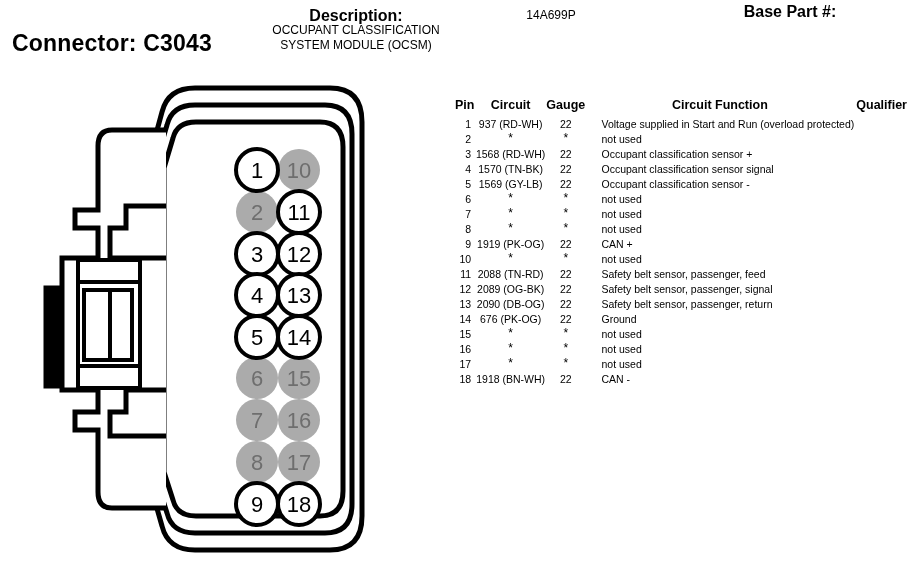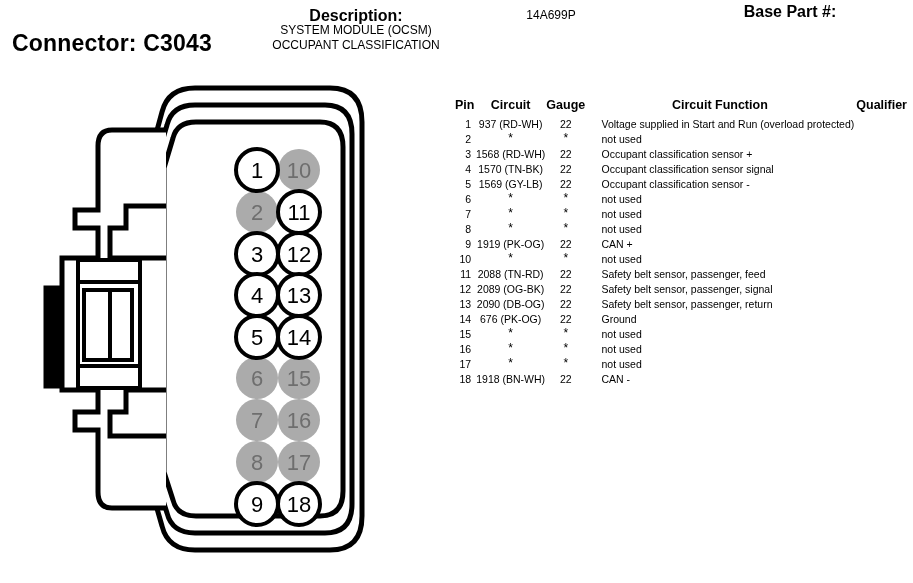--- a/index.html
+++ b/index.html
@@ -110,22 +110,22 @@
 <body>
 
 <div id="page">
 
   <div id="hdr-connector-wrap">
     <div class="hdr-connector">Connector: C3043</div>
   </div>
 
   <div class="hdr-block" id="desc-block">
     <div class="hdr-label">Description:</div>
+    <div class="hdr-value">OCCUPANT CLASSIFICATION</div>
     <div class="hdr-value">SYSTEM MODULE (OCSM)</div>
-    <div class="hdr-value">OCCUPANT CLASSIFICATION</div>
   </div>
 
   <div class="hdr-block" id="harness-block">
     <div class="hdr-value">14A699P</div>
   </div>
 
   <div class="hdr-block" id="basepart-block">
     <div class="hdr-label">Base Part #:</div>
     <div class="hdr-value"></div>
   </div>

